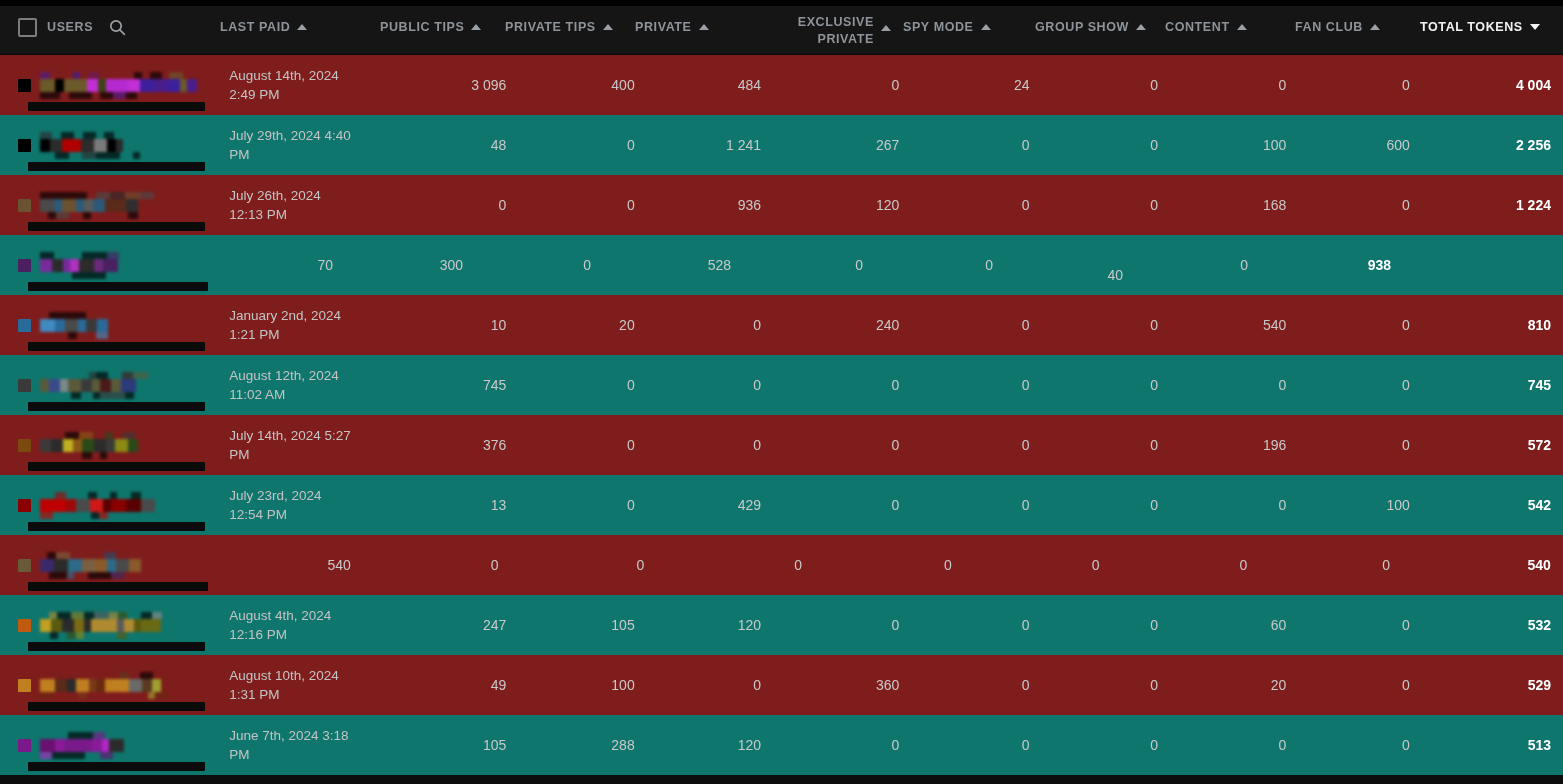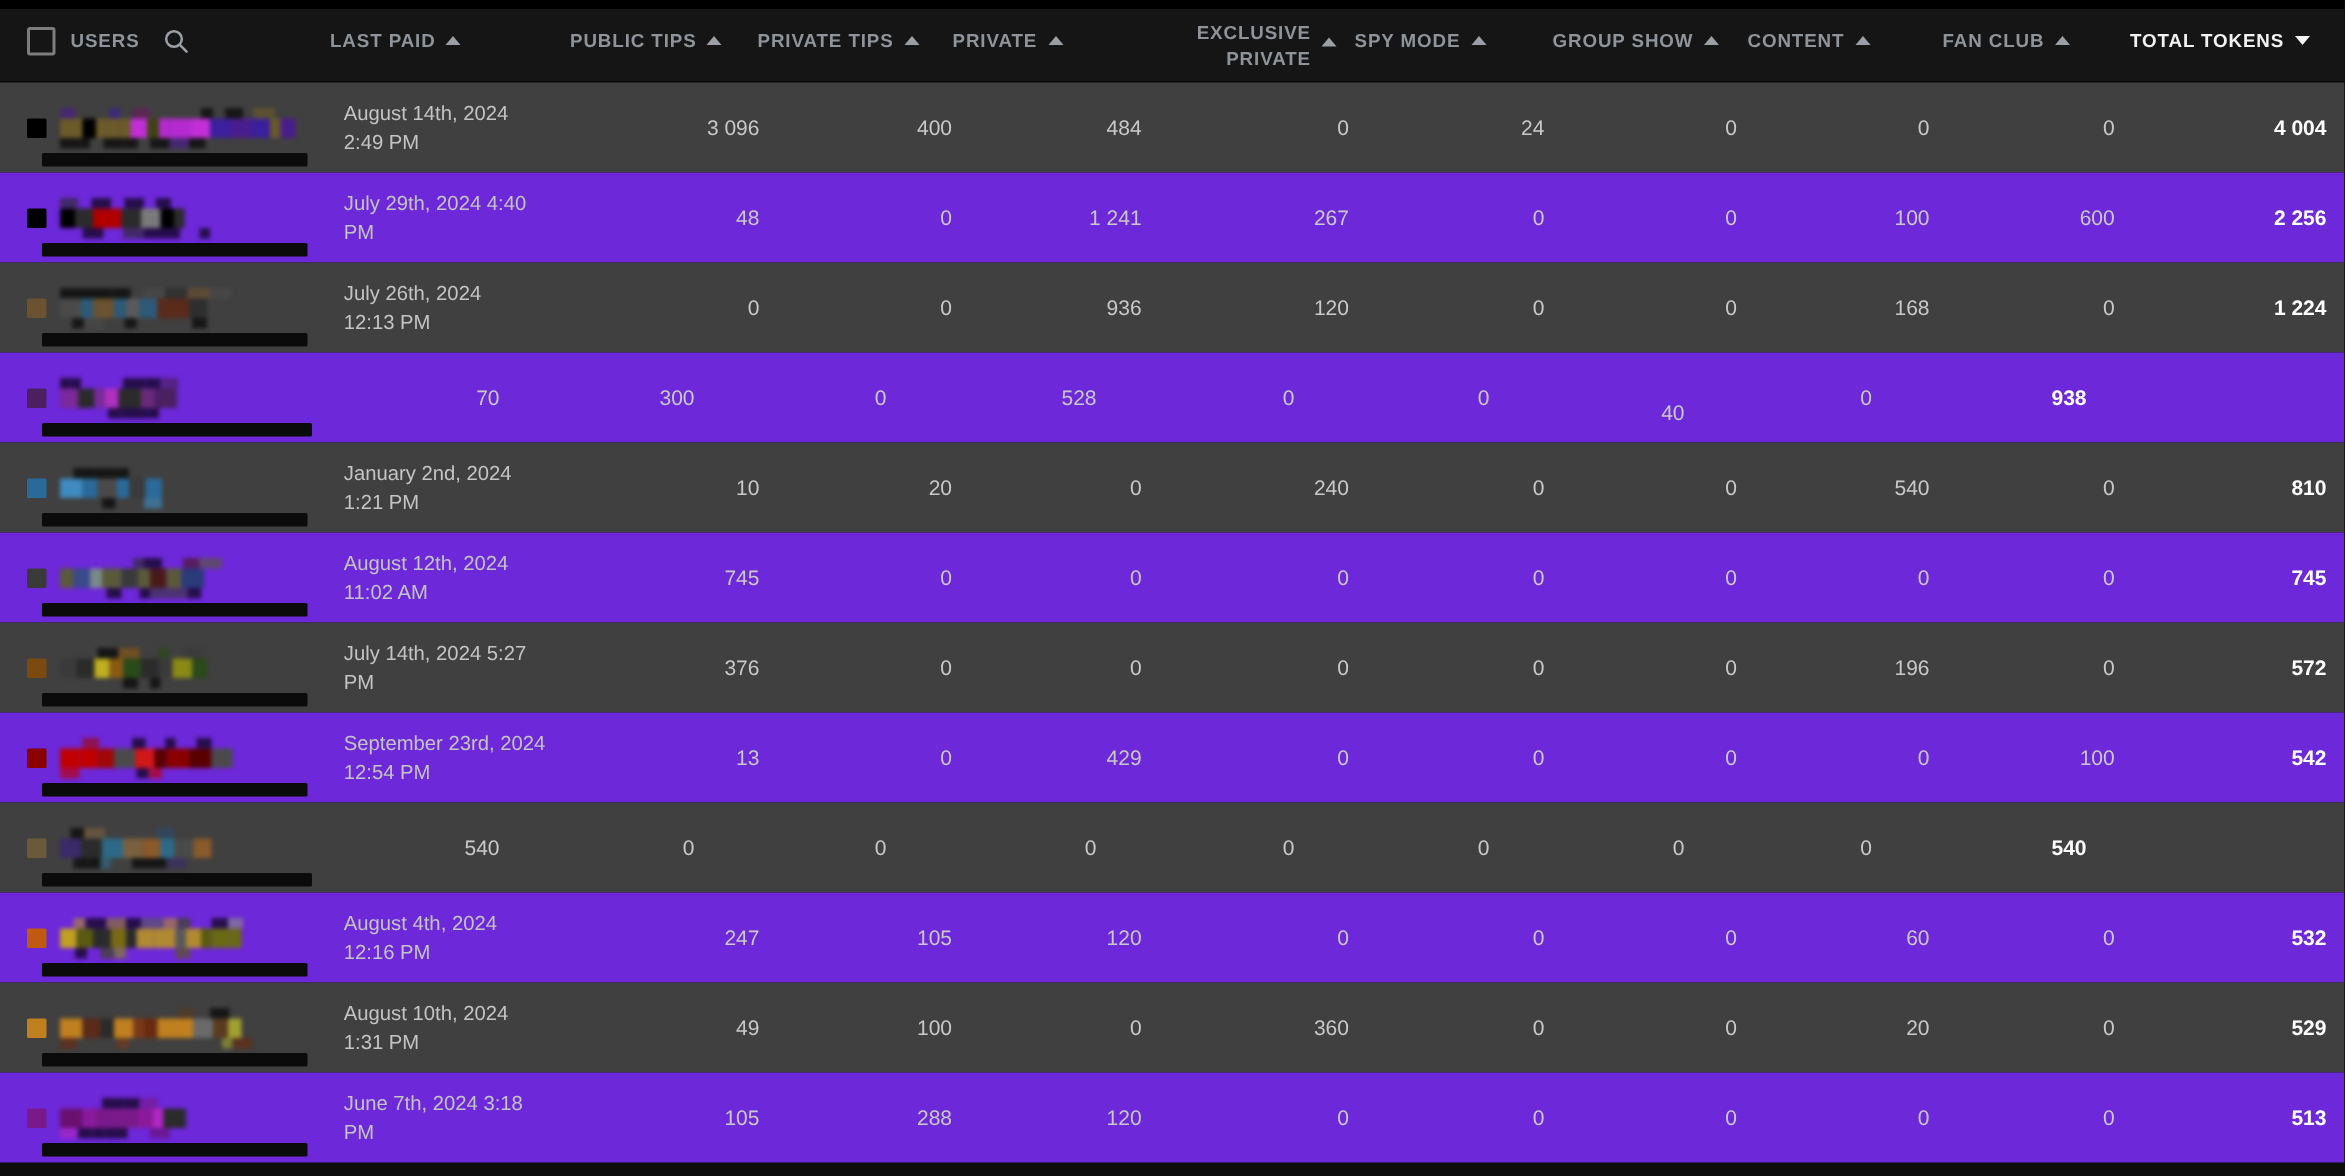--- a/index.html
+++ b/index.html
@@ -103,22 +103,22 @@
   }
 
   
   .row {
     height: 60px;
     display: flex;
     align-items: center;
     box-sizing: border-box;
     position: relative;
   }
-  .row.odd  { background: #404040; }
-  .row.even { background: #6d28d9; }
+  .row.odd  { background: #7f1d1d; justify-content: space-between; }
+  .row.even { background: #0f766e; }
 
   .cell {
     box-sizing: border-box;
     font-size: 14px;
     color: #c9c9c9;
   }
   .cell.num {
     text-align: right;
     padding-right: 12px;
   }
@@ -653,21 +653,21 @@
               <i style="background: rgb(0, 0, 0); width: 8px;"></i>
               <i style="background: rgb(192, 0, 0); width: 9px;"></i>
               <i style="background: transparent; width: 12px;"></i>
               <i style="background: transparent; width: 13px;"></i>
               <i style="background: transparent; width: 14px;"></i>
             </span>
           </span>
           <span class="underbar"></span>
         </div>
         <div class="cell cell-date">
-          <div>September 23rd, 2024</div>
+          <div>July 23rd, 2024</div>
           <div>12:54 PM</div>
         </div>
         <div class="cell num" style="width: 125px;">13</div>
         <div class="cell num" style="width: 130px;">0</div>
         <div class="cell num" style="width: 128px;">429</div>
         <div class="cell num" style="width: 140px;">0</div>
         <div class="cell num" style="width: 132px;">0</div>
         <div class="cell num" style="width: 130px;">0</div>
         <div class="cell num" style="width: 130px;">0</div>
         <div class="cell num" style="width: 125px;">100</div>

